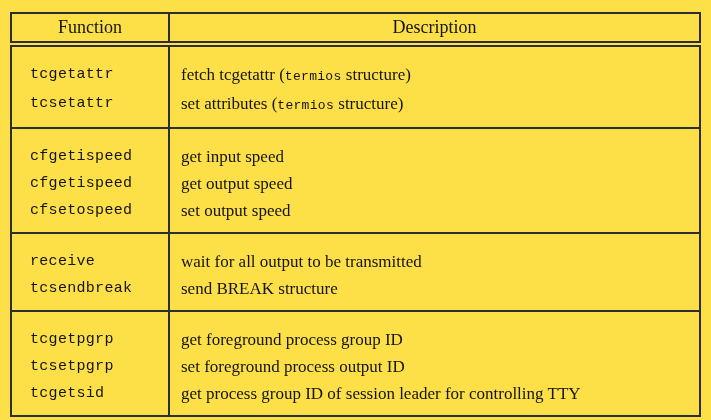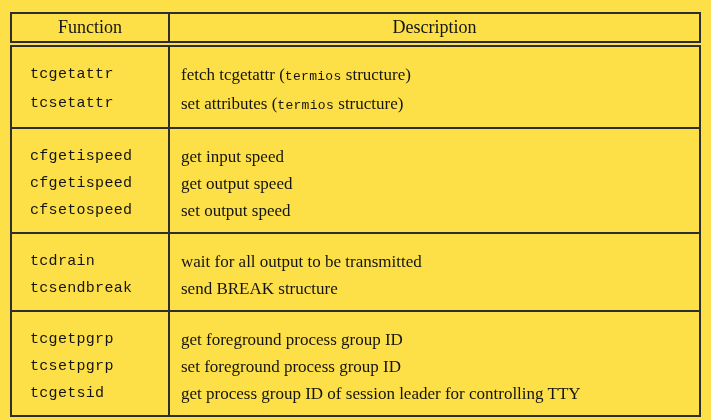--- a/index.html
+++ b/index.html
@@ -88,37 +88,37 @@
         <td class="desc-cell">get output speed</td>
       </tr>
       <tr>
         <td class="fn-cell">cfsetospeed</td>
         <td class="desc-cell">set output speed</td>
       </tr>
     </tbody>
 
     <tbody>
       <tr>
-        <td class="fn-cell">tcdrain</td>
+        <td class="fn-cell">receive</td>
         <td class="desc-cell">wait for all output to be transmitted</td>
       </tr>
       <tr>
         <td class="fn-cell">tcsendbreak</td>
         <td class="desc-cell">send BREAK structure</td>
       </tr>
     </tbody>
 
     <tbody>
       <tr>
         <td class="fn-cell">tcgetpgrp</td>
         <td class="desc-cell">get foreground process group ID</td>
       </tr>
       <tr>
         <td class="fn-cell">tcsetpgrp</td>
-        <td class="desc-cell">set foreground process group ID</td>
+        <td class="desc-cell">set foreground process output ID</td>
       </tr>
       <tr>
         <td class="fn-cell">tcgetsid</td>
         <td class="desc-cell">get process group ID of session leader for controlling TTY</td>
       </tr>
     </tbody>
   </table>
 </div>
 
 </body></html>

